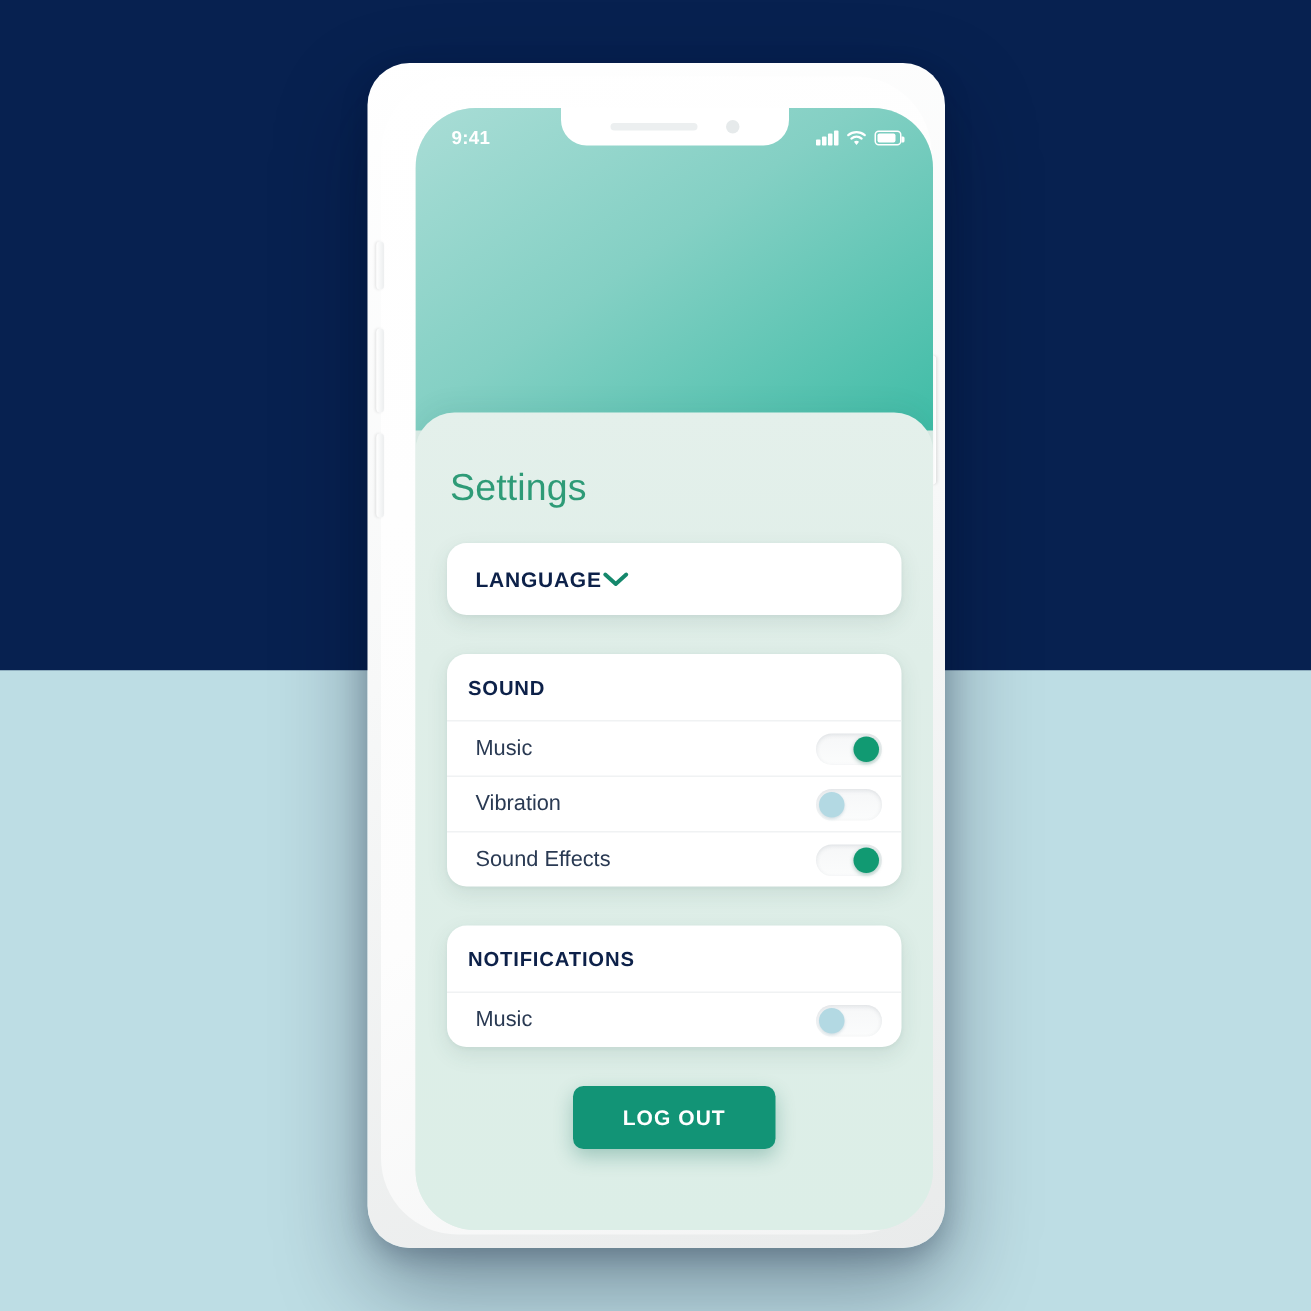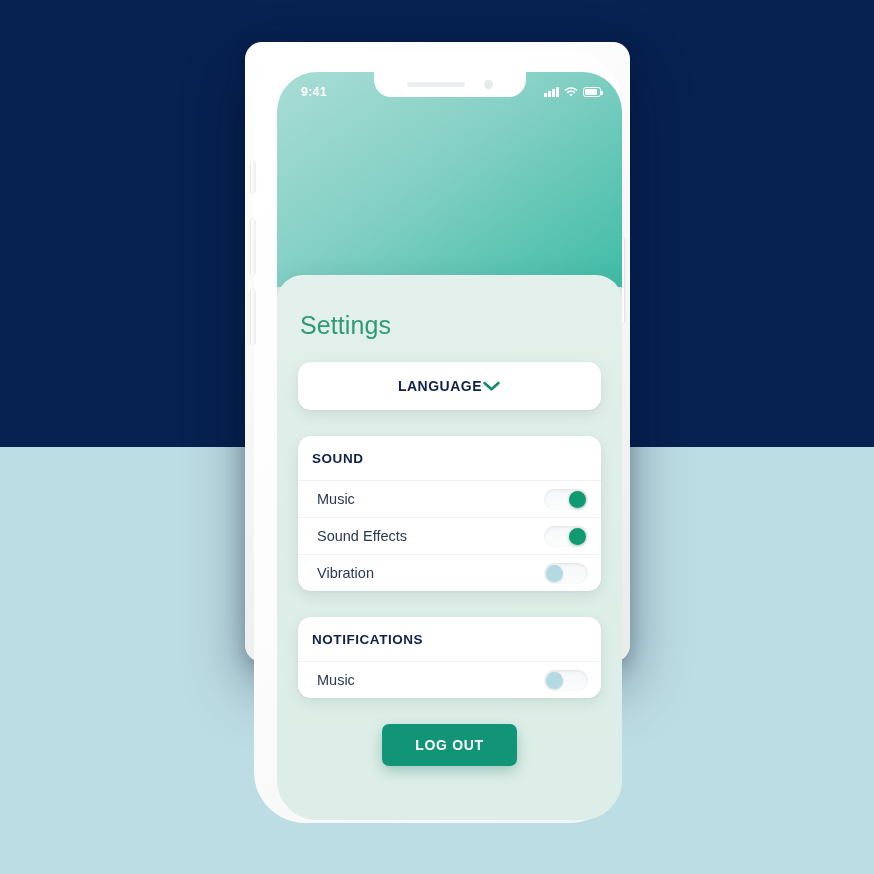--- a/index.html
+++ b/index.html
@@ -17,23 +17,23 @@
     background:#072150;
   }
   .bg-bottom {
     position:absolute; left:0; top:447px; width:874px; height:427px;
     background:#bddde4;
   }
 
   
   .phone {
     position:absolute; left:245px; top:42px;
-    width:385px; height:620px;
+    width:385px; height:790px;
     background:linear-gradient(160deg,#ffffff 0%,#f7f8f8 45%,#e9ebeb 100%);
-    border-radius:17px;
+    border-radius:28px;
     box-shadow:0 26px 60px rgba(3,14,40,.38), 0 6px 18px rgba(3,14,40,.22);
     z-index:5;
   }
   .phone-inner {
     position:absolute; left:9px; top:9px;
     width:367px; height:772px;
     background:linear-gradient(150deg,#ffffff 0%,#fdfdfd 60%,#f2f3f3 100%);
     border-radius:51px;
   }
 
@@ -116,21 +116,21 @@
 
   
   .card {
     background:#ffffff;
     border-radius:13px;
     box-shadow:0 5px 14px rgba(35,80,72,.10), 0 1px 3px rgba(35,80,72,.05);
     overflow:hidden;
   }
   .card-language {
     margin-top:22px; height:48px;
-    display:flex; align-items:center; justify-content:center;
+    display:flex; align-items:center; justify-content:flex-start;
     padding:0 19px;
   }
   .lang-label {
     font-size:14px; font-weight:bold; color:#0d2149; letter-spacing:.5px;
   }
   .chev { display:block; }
 
   .card-group { margin-top:26px; }
   .group-header {
     height:44px; display:flex; align-items:center; padding:0 14px;
@@ -226,29 +226,29 @@
           <div class="group-header">SOUND</div>
 
           <div class="row">
             <span class="row-label">Music</span>
             <div class="toggle on">
                 <div class="knob"></div>
               </div>
           </div>
 
           <div class="row">
+            <span class="row-label">Vibration</span>
+            <div class="toggle off">
+                <div class="knob"></div>
+              </div>
+          </div>
+
+          <div class="row">
             <span class="row-label">Sound Effects</span>
             <div class="toggle on">
-                <div class="knob"></div>
-              </div>
-          </div>
-
-          <div class="row">
-            <span class="row-label">Vibration</span>
-            <div class="toggle off">
                 <div class="knob"></div>
               </div>
           </div>
         </div>
 
         <div class="card card-group">
           <div class="group-header">NOTIFICATIONS</div>
 
 
 

